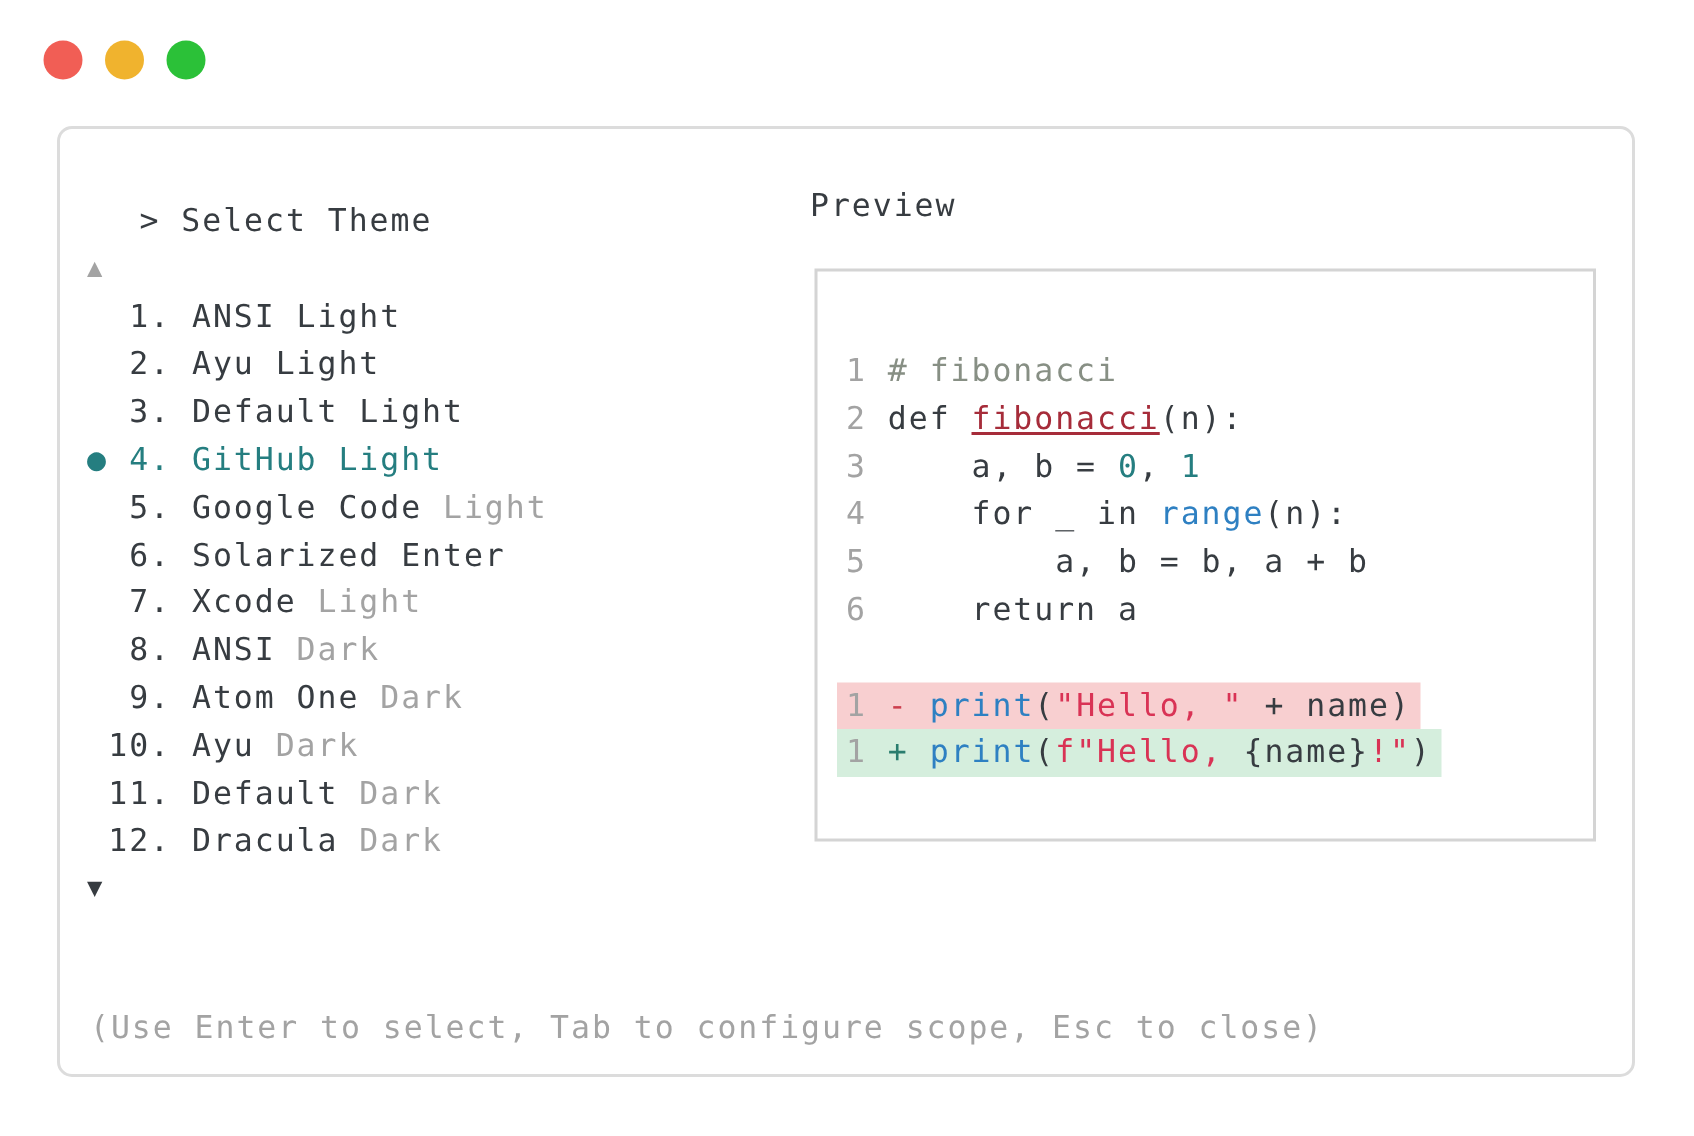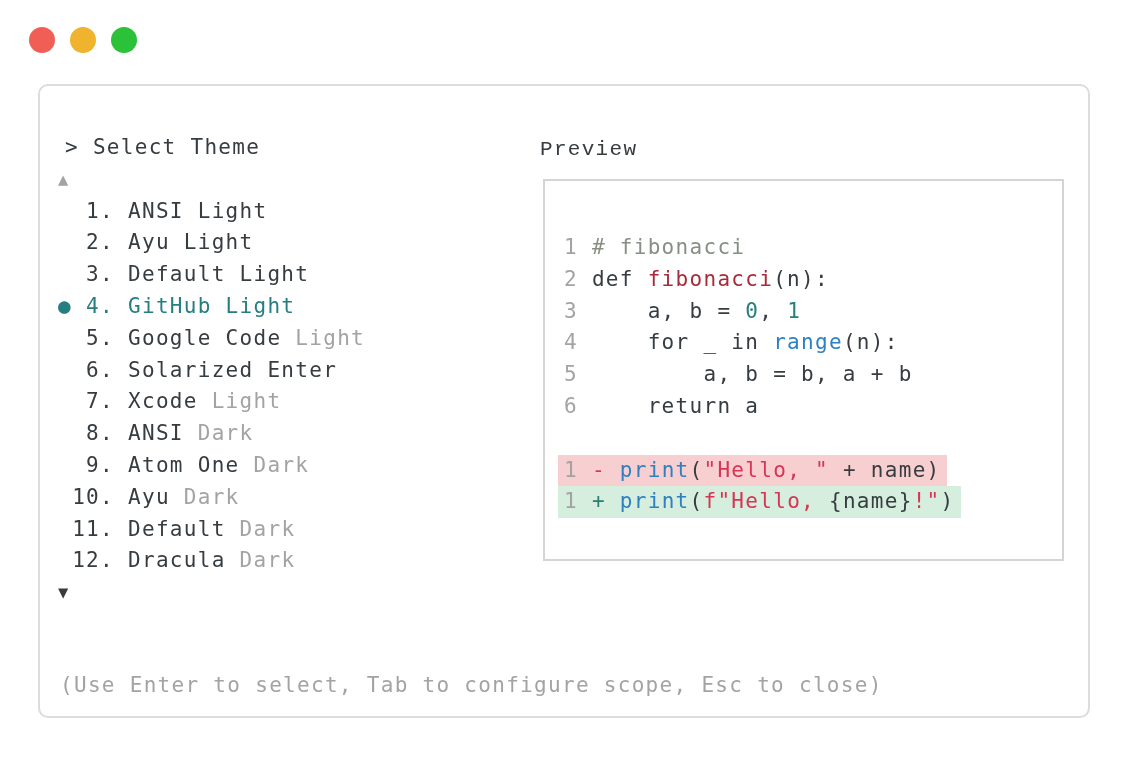--- a/index.html
+++ b/index.html
@@ -23,47 +23,47 @@
   .light.yellow{background:var(--light_yellow);}
   .light.green{background:var(--light_green);}
   
   .window{
     position:absolute;left:38px;top:84px;width:1052px;height:634px;
     border:2px solid var(--border);border-radius:10px;background:#fff;
   }
   .row{height:31.8px;line-height:31.8px;white-space:pre;}
   
   .sel{position:absolute;left:0;top:46px;}
-  .prompt-row{padding-left:25px;}
+  .prompt-row{padding-left:25px;margin-left:28px;}
   .arrow-row{padding-left:18px;font-size:17px;}
   .arrow-up{color:var(--dim);}
   .arrow-down{color:var(--ink);}
   .item{display:flex;cursor:default;}
   .bullet{display:inline-block;width:32px;padding-left:18px;color:var(--teal);}
   .numcol{display:inline-block;width:42px;text-align:right;}
   .gapcol{display:inline-block;width:14px;}
   .dimtxt{color:var(--dim);}
   .item.selected .numcol,.item.selected .maintxt{color:var(--teal);}
   
   .footer{position:absolute;left:20px;top:558px;color:var(--dim);margin-top:26px;}
   
-  .preview-label{position:absolute;left:500px;top:48px;font-family:Liberation Mono, monospace;}
+  .preview-label{position:absolute;left:500px;top:36px;}
   .preview-box{
     position:absolute;left:503px;top:93px;width:521px;height:382px;
     border:2px solid var(--border_inner);background:#fff;
   }
   .code{position:absolute;left:0;top:51px;width:100%;}
   .cl{height:31.8px;line-height:31.8px;white-space:pre;padding-left:19px;}
   .hl{display:inline-block;height:31.8px;padding:0 6px;margin-left:-6px;}
   .hl-removed{background:var(--bg_removed);}
   .hl-added{background:var(--bg_added);}
   .c-n{color:var(--dim);}
   .c-p{color:var(--ink);}
   .c-c{color:var(--comment);}
-  .c-f{color:var(--dark_red);}
+  .c-f{color:var(--dark_red);text-decoration:underline;}
   .c-t{color:var(--teal);}
   .c-b{color:var(--blue);text-align:center;}
   .c-s{color:var(--crimson);}
   .c-m{color:var(--red_minus);}
   .c-a{color:var(--green_plus);}
 </style>
 </head>
 <body>
 
 <div class="lights">

